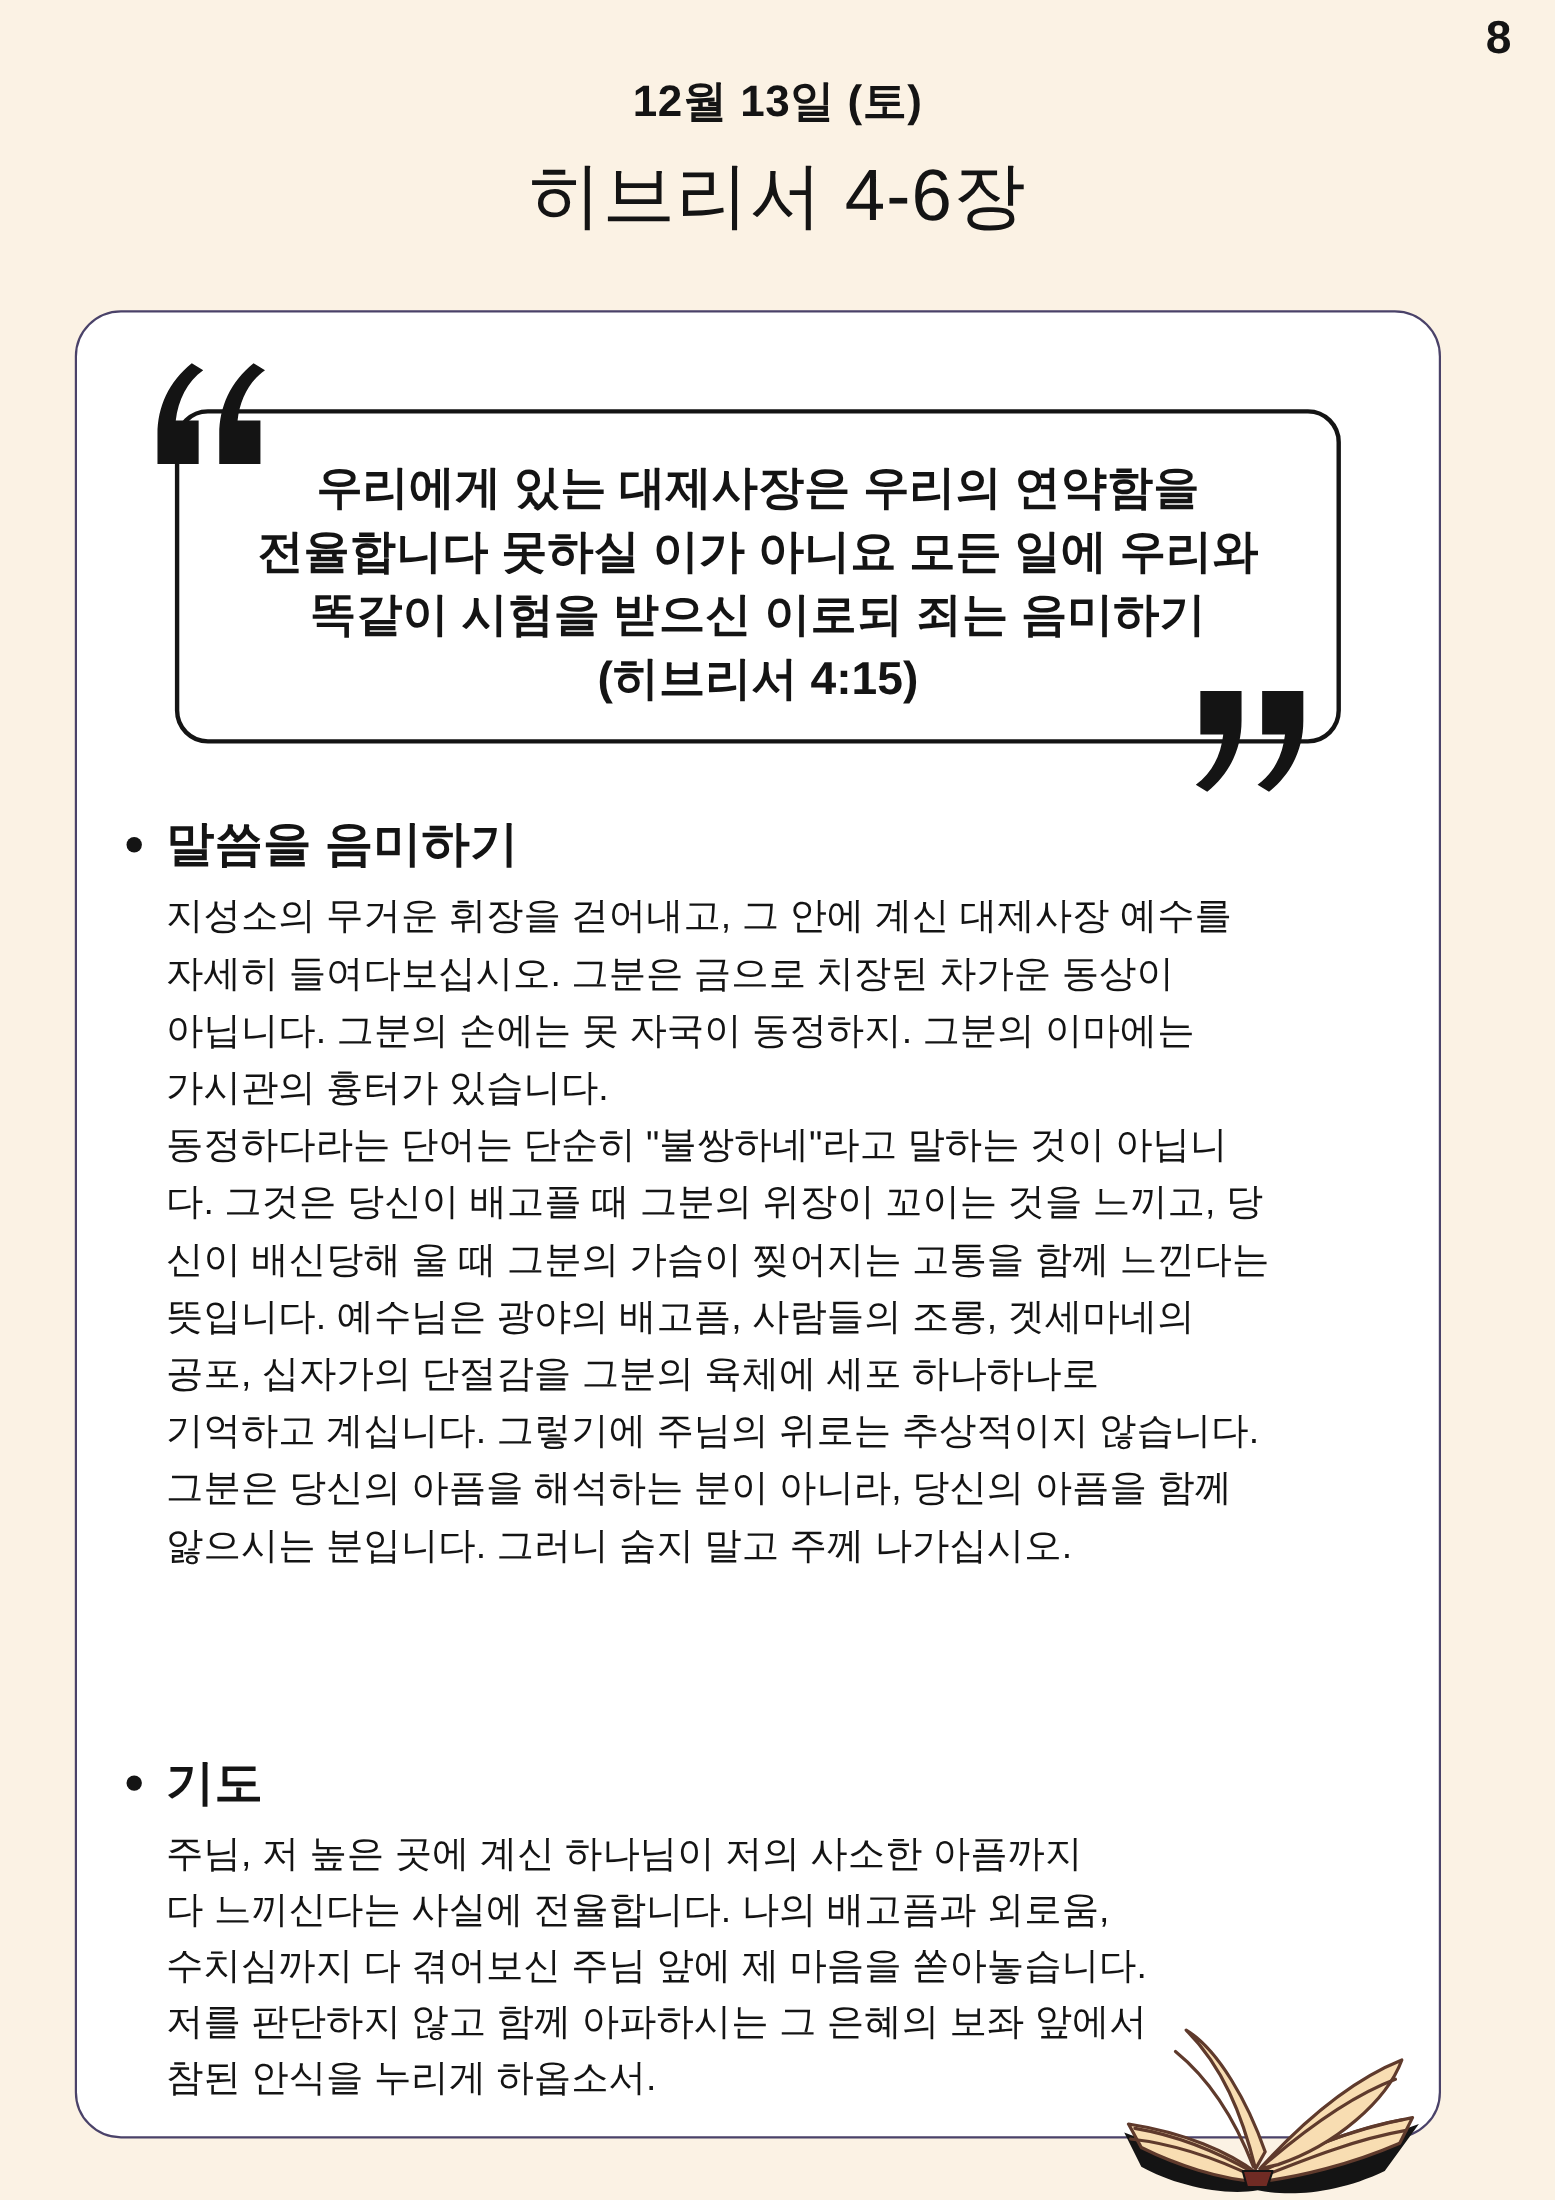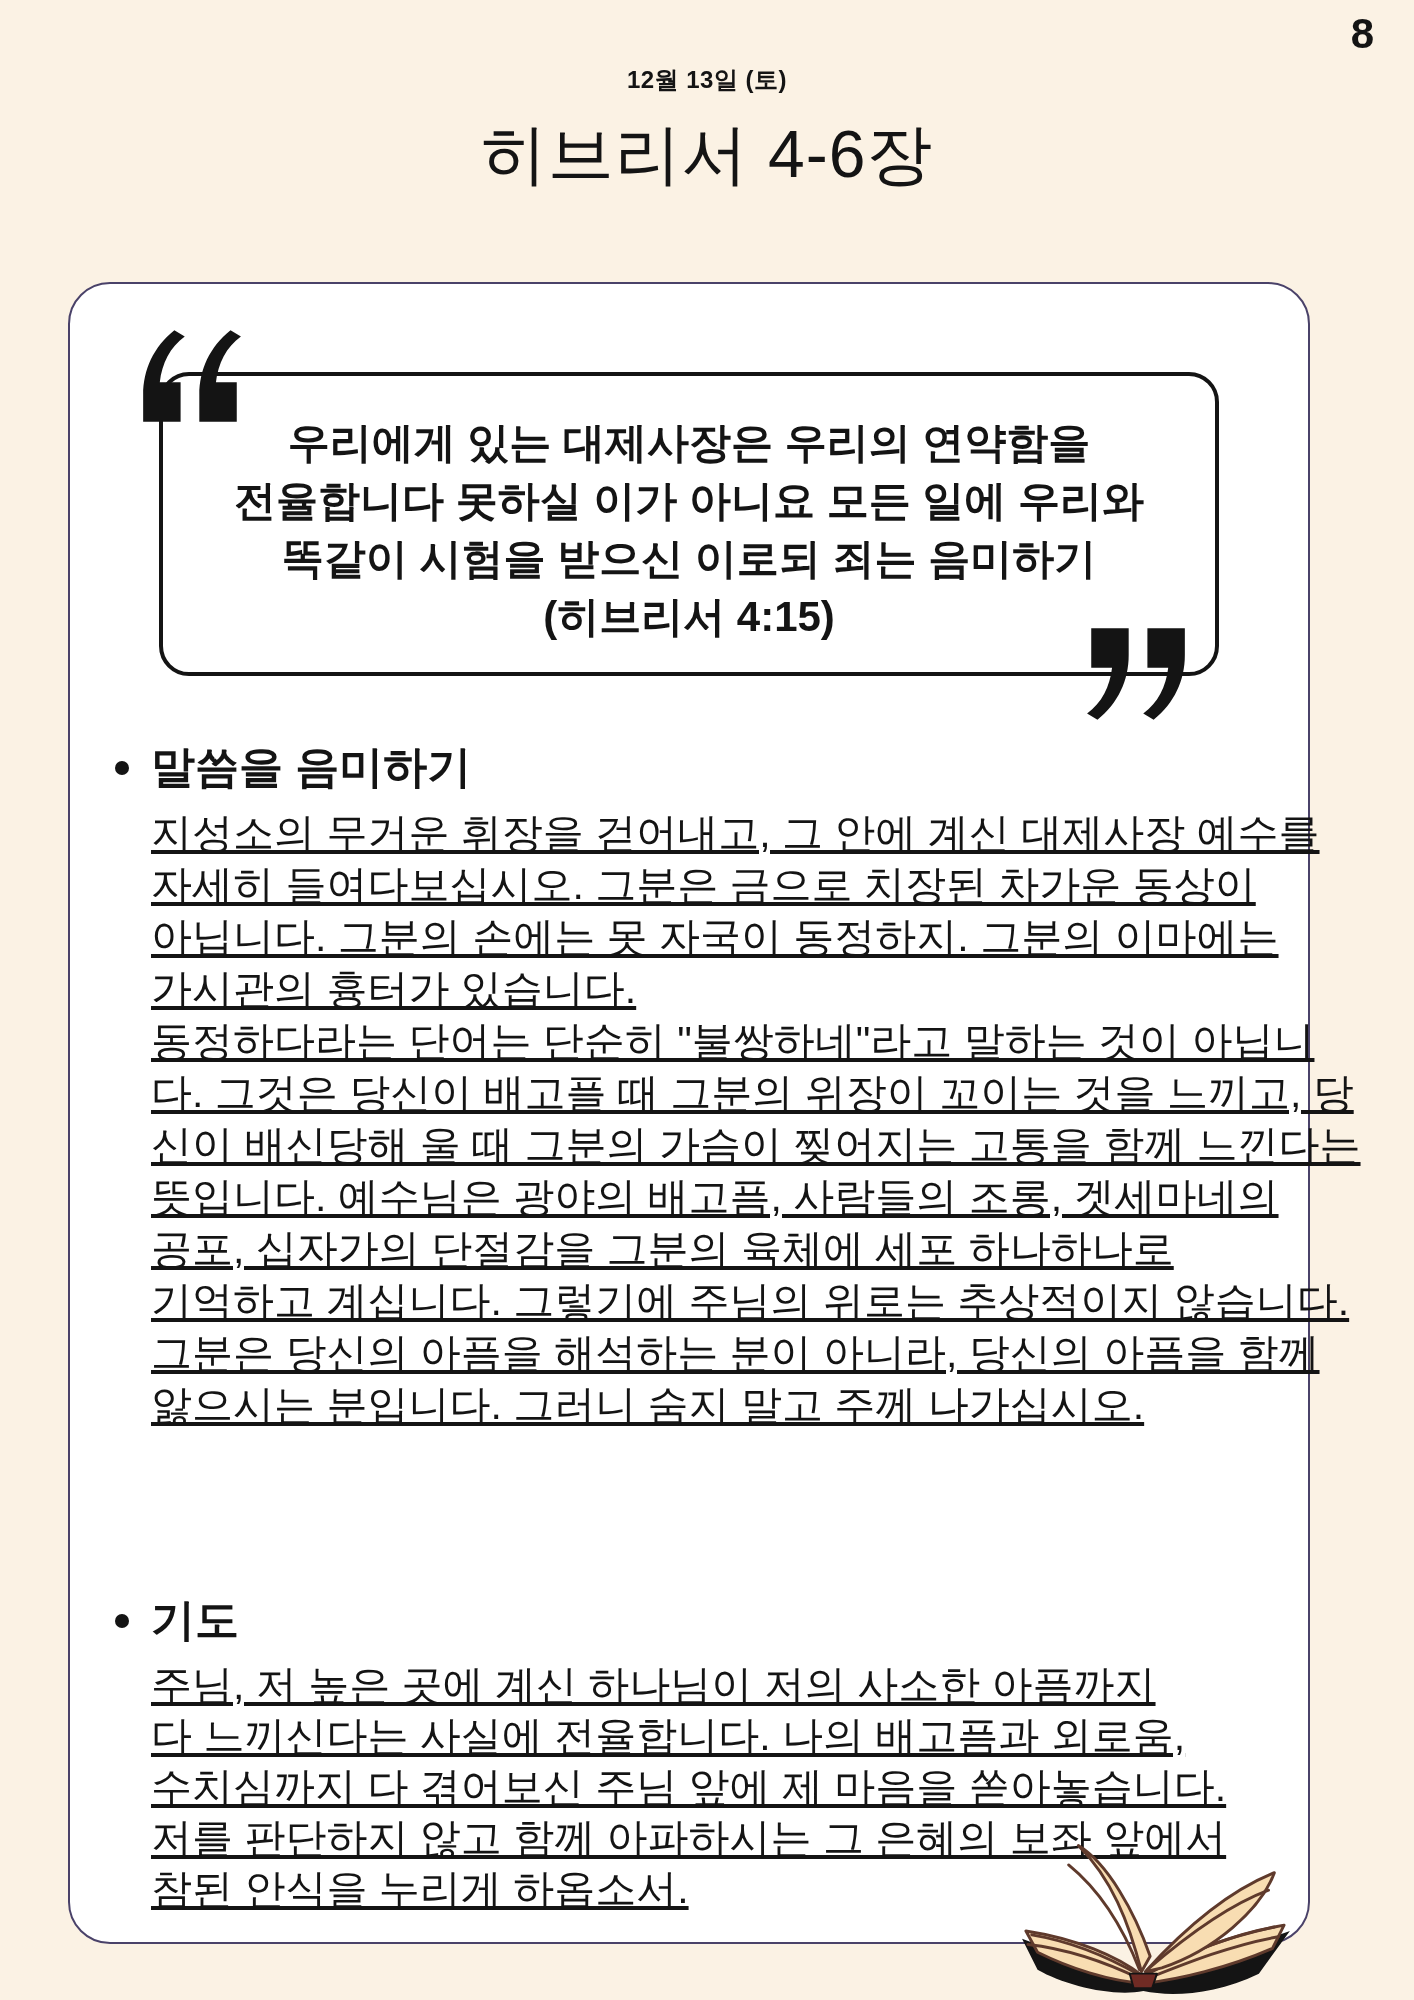--- a/index.html
+++ b/index.html
@@ -11,42 +11,42 @@
   body{
     width:1414px;height:2000px;position:relative;overflow:hidden;
     background:var(--bg);color:var(--ink);
     font-family:"Liberation Sans","DejaVu Sans",sans-serif;
   }
   .page-number{
     position:absolute;top:10px;right:40px;
     font-size:42px;font-weight:700;
   }
   .header{position:absolute;top:64px;left:0;width:100%;text-align:center;}
-  .date{font-size:24px;font-weight:600;letter-spacing:0.5px;}
+  .date{font-size:40px;font-weight:600;letter-spacing:0.5px;}
   .title{margin-top:14px;font-size:66px;font-weight:400;letter-spacing:1px;}
   .card{
     position:absolute;left:68px;top:282px;width:1242px;height:1662px;
     background:#ffffff;border:2px solid var(--card-border);border-radius:42px;
   }
   .quote-box{
     position:relative;margin:88px 89px 0;
     border:4px solid var(--ink);border-radius:30px;
     padding:38px 16px 26px;text-align:center;
   }
   .quote-line{font-size:42px;font-weight:700;line-height:58px;}
   .qmark{position:absolute;}
   .qmark.open{top:-46px;left:-24px;width:104px;height:92px;}
   .qmark.close{bottom:-48px;right:26px;width:104px;height:92px;transform:rotate(180deg);}
   .section{margin:62px 60px 0 45px;}
   .section.prayer{margin-top:160px;}
   .section-head{display:flex;align-items:center;gap:22px;}
   .bullet{width:14px;height:14px;border-radius:50%;background:var(--ink);flex:0 0 auto;}
   .section-title{font-size:44px;font-weight:700;}
   .section-body{margin:10px 0 0 36px;}
-  .body-line{font-size:41px;font-weight:500;line-height:52px;white-space:nowrap;text-decoration:underline;}
+  .body-line{font-size:34px;font-weight:500;line-height:52px;white-space:nowrap;}
   .prayer .body-line{line-height:51px;}
   .book{position:absolute;left:1010px;top:1830px;width:290px;height:165px;}
 </style>
 </head>
 <body>
 
 <div class="page-number">8</div>
 
 <div class="header">
   <div class="date">12월 13일 (토)</div>

